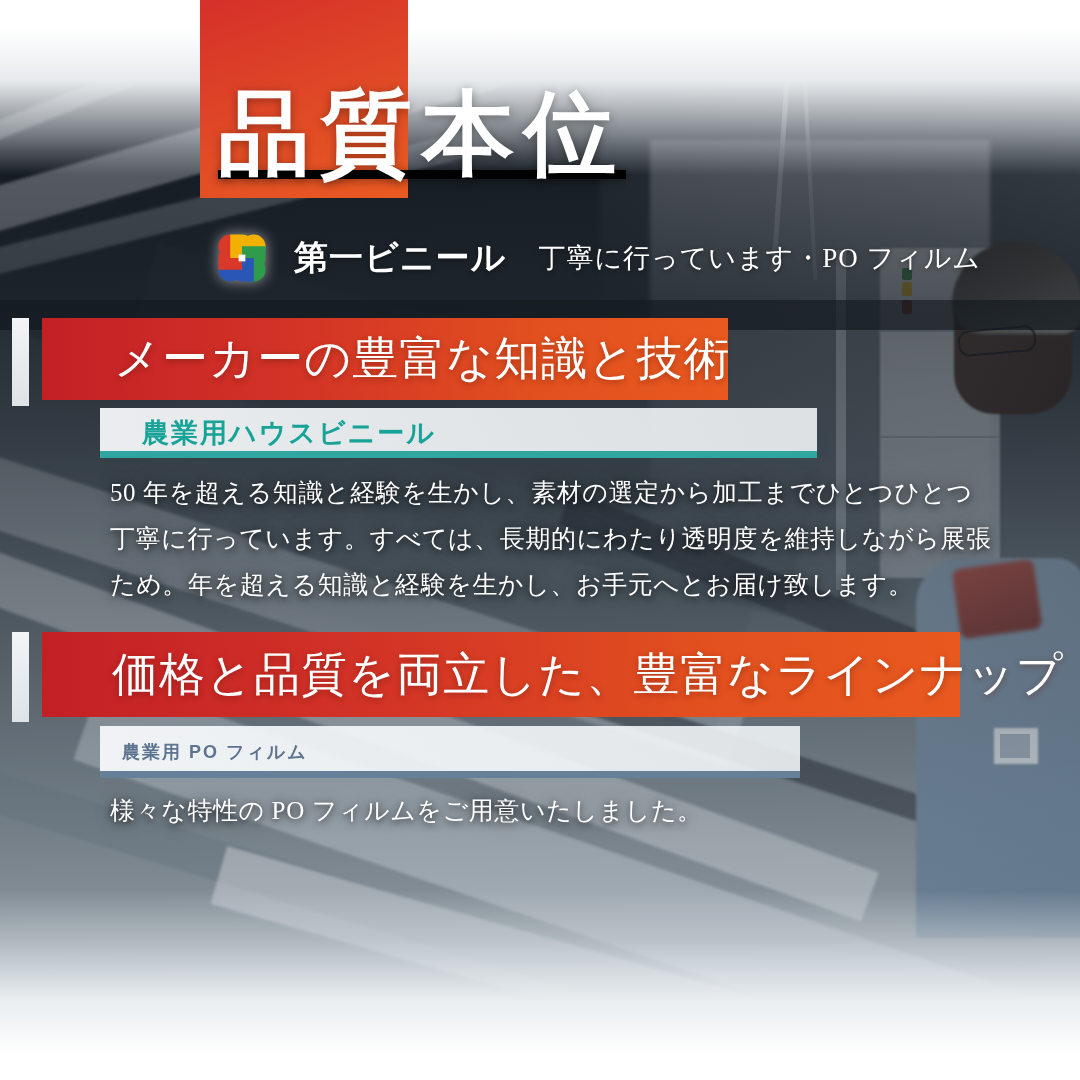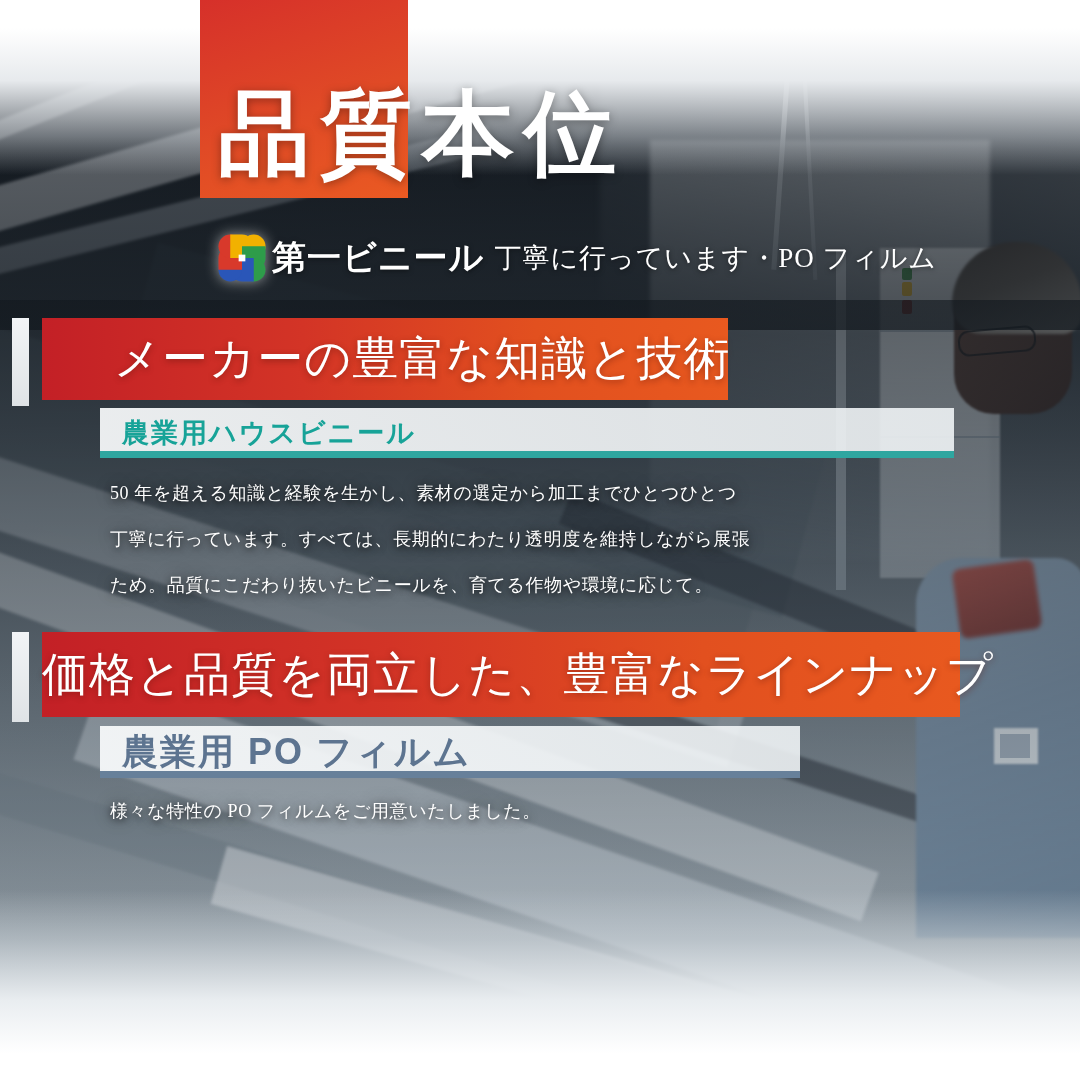--- a/index.html
+++ b/index.html
@@ -80,27 +80,27 @@
     background:linear-gradient(180deg,rgba(18,24,30,.62) 0%,rgba(30,38,46,.42) 35%,rgba(40,50,60,.26) 70%,rgba(60,72,84,.12) 100%);}
   .fade-top{position:absolute;left:0;top:0;width:100%;height:175px;
     background:linear-gradient(180deg,#ffffff 0%,#ffffff 16%,#e7eaed 46%,rgba(190,196,202,.55) 78%,rgba(150,158,166,0) 100%);}
   .fade-bottom{position:absolute;left:0;bottom:0;width:100%;height:190px;
     background:linear-gradient(0deg,#ffffff 0%,#ffffff 14%,#e9edf0 42%,rgba(198,206,212,.6) 74%,rgba(170,180,190,0) 100%);}
 
   
   .title-red{position:absolute;left:200px;top:0;width:208px;height:198px;
     background:linear-gradient(160deg,#d6302a 0%,#e04a26 55%,#ea5a22 100%);}
   .title-row{position:absolute;left:218px;top:74px;width:720px;height:120px;
-    display:flex;align-items:center;}
+    display:flex;align-items:center;text-decoration:underline;}
   .title-text{font-size:92px;line-height:1;color:#ffffff;letter-spacing:10px;
     font-weight:700;font-family:"Liberation Serif","DejaVu Serif",serif;
     text-shadow:0 2px 10px rgba(0,0,0,.35);white-space:nowrap;}
 
   
-  .brandrow{position:absolute;left:214px;top:228px;height:60px;display:flex;align-items:center;gap:2px;text-align:center;}
+  .brandrow{position:absolute;left:214px;top:228px;height:60px;display:flex;align-items:center;gap:24px;text-align:center;}
   .logo{position:relative;width:56px;height:56px;flex:0 0 auto;
     filter:drop-shadow(0 0 7px rgba(255,255,255,.55));}
   .brandname{font-size:34px;color:#ffffff;font-weight:700;letter-spacing:1px;
     font-family:"Liberation Sans","DejaVu Sans",sans-serif;
     text-shadow:0 1px 5px rgba(0,0,0,.5);white-space:nowrap;}
   .brandtail{font-size:27px;color:#ffffff;letter-spacing:1px;
     font-family:"Liberation Serif","DejaVu Serif",serif;
     text-shadow:0 1px 5px rgba(0,0,0,.5);white-space:nowrap;margin-left:8px;}
 
   
@@ -112,21 +112,21 @@
     text-shadow:0 2px 6px rgba(90,20,10,.45);}
 
   
   .subband{position:absolute;display:flex;align-items:center;
     background:linear-gradient(90deg,rgba(248,250,251,.93),rgba(242,246,248,.88));}
   .subband .rule{position:absolute;left:0;bottom:0;width:100%;height:7px;}
   .subtext{font-weight:700;white-space:nowrap;letter-spacing:2px;
     font-family:"Liberation Sans","DejaVu Sans",sans-serif;}
 
   
-  .body{position:absolute;color:#ffffff;font-size:18px;line-height:46px;letter-spacing:.6px;
+  .body{position:absolute;color:#ffffff;font-size:25px;line-height:46px;letter-spacing:.6px;
     font-family:"Liberation Serif","DejaVu Serif",serif;
     text-shadow:0 2px 7px rgba(0,0,0,.75),0 0 18px rgba(0,0,0,.45);}
   .body p{margin:0;white-space:nowrap;}
 </style>
 </head>
 <body>
 
 <div class="stage">
 
   <div class="photo">
@@ -196,35 +196,35 @@
       </svg>
     </span>
     <span class="brandname">第一ビニール</span>
     <span class="brandtail">丁寧に行っています・PO フィルム</span>
   </div>
 
   <div class="accentbar" style="left:12px;top:318px;width:17px;height:88px;"></div>
   <div class="banner" style="left:42px;top:318px;width:686px;height:82px;">
     <span class="banner-text" style="font-size:46px;margin-left:72px;letter-spacing:1px;">メーカーの豊富な知識と技術</span>
   </div>
-  <div class="subband" style="left:100px;top:408px;width:854px;height:50px;">
+  <div class="subband" style="left:100px;top:408px;width:697px;height:50px;padding-left:20px;">
     <span class="subtext" style="font-size:27px;margin-left:22px;color:#17a398;">農業用ハウスビニール</span>
     <span class="rule" style="background:#2fa6a0;"></span>
   </div>
   <div class="body" style="left:110px;top:470px;width:840px;">
     <p>50 年を超える知識と経験を生かし、素材の選定から加工までひとつひとつ</p>
     <p>丁寧に行っています。すべては、長期的にわたり透明度を維持しながら展張</p>
-    <p>ため。品質にこだわり抜いたビニールを、育てる作物や環境に応じて。</p>
+    <p>ため。年を超える知識と経験を生かし、お手元へとお届け致します。</p>
   </div>
 
   <div class="accentbar" style="left:12px;top:632px;width:17px;height:90px;"></div>
   <div class="banner" style="left:42px;top:632px;width:918px;height:85px;">
-    <span class="banner-text" style="font-size:46px;letter-spacing:1px;">価格と品質を両立した、豊富なラインナップ</span>
+    <span class="banner-text" style="font-size:46px;margin-left:70px;letter-spacing:1px;">価格と品質を両立した、豊富なラインナップ</span>
   </div>
   <div class="subband" style="left:100px;top:726px;width:700px;height:52px;">
-    <span class="subtext" style="font-size:36px;margin-left:22px;color:#5d7490;">農業用 PO フィルム</span>
+    <span class="subtext" style="font-size:18px;margin-left:22px;color:#5d7490;">農業用 PO フィルム</span>
     <span class="rule" style="background:#67809a;"></span>
   </div>
   <div class="body" style="left:110px;top:788px;width:860px;">
     <p>様々な特性の PO フィルムをご用意いたしました。</p>
   </div>
 
 </div>
 
 </body></html>

